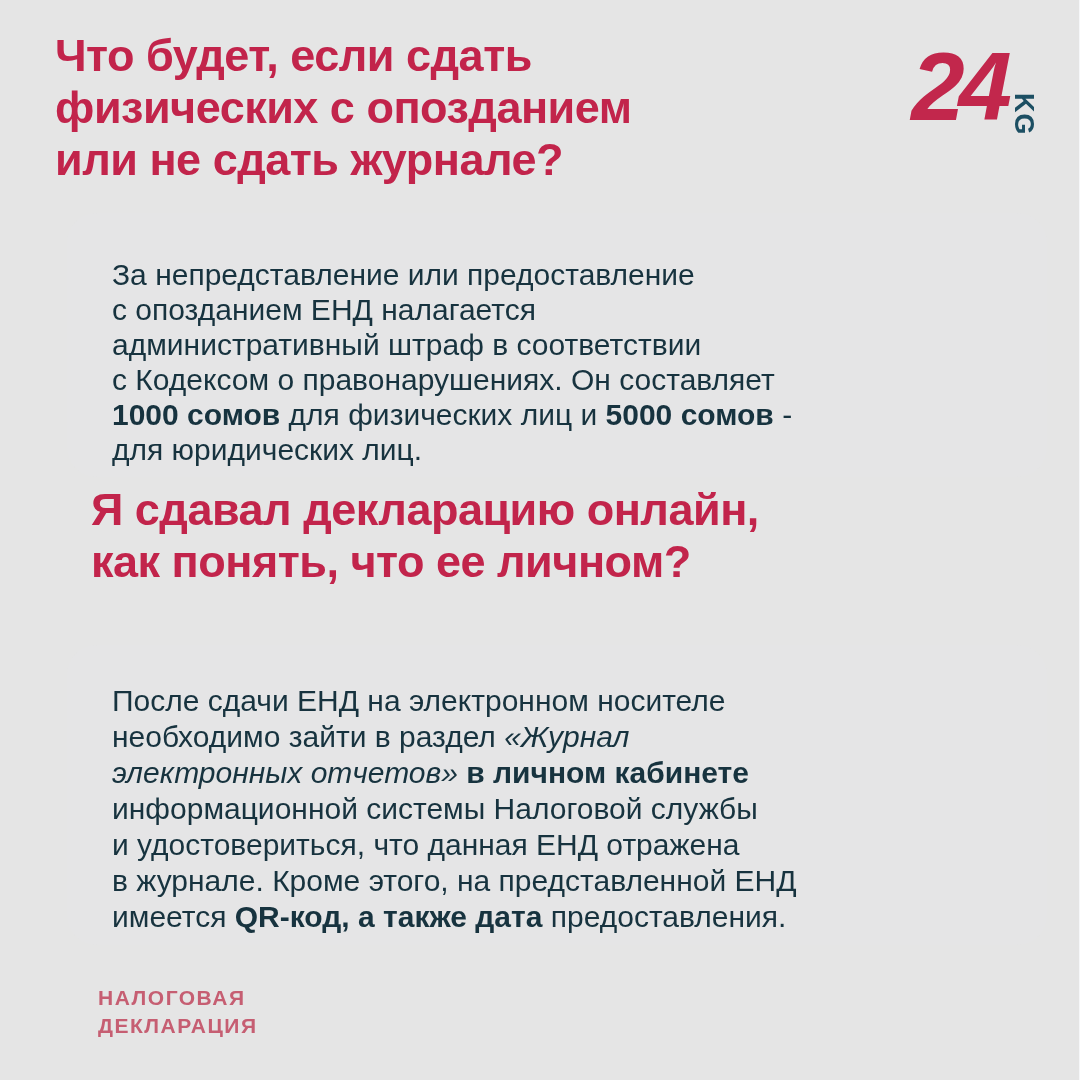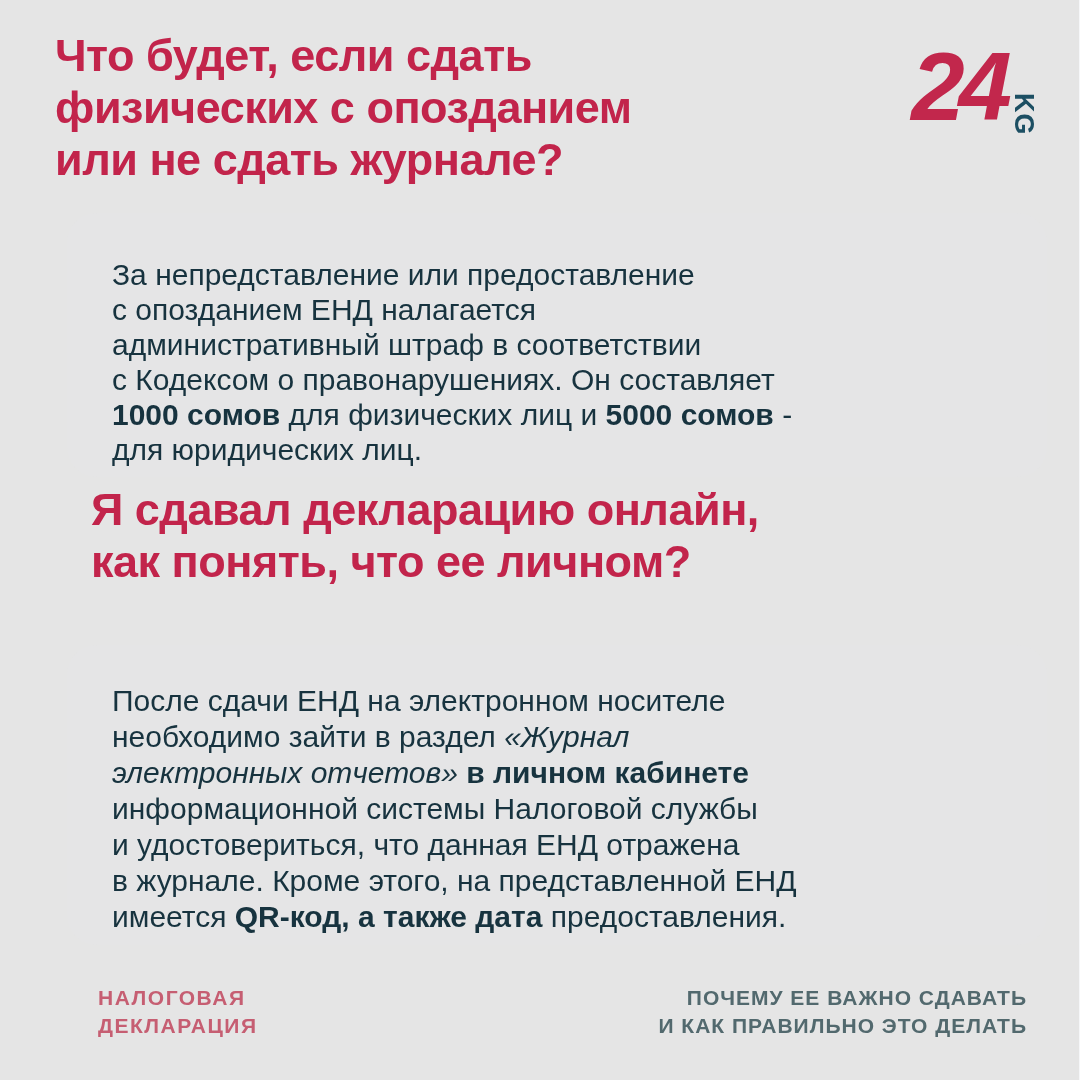--- a/index.html
+++ b/index.html
@@ -66,16 +66,15 @@
   </div>
 
   <div class="question q2"><span>Я сдавал декларацию онлайн,</span><br><span>как понять, что ее личном?</span></div>
 
   <div class="card card2">
     <div><span>После сдачи ЕНД на электронном носителе</span><br><span>необходимо зайти в раздел </span><span style="font-style: italic;">«Журнал</span><br><span style="font-style: italic;">электронных отчетов»</span><span> </span><span style="font-weight: 700;">в личном кабинете</span><br><span>информационной системы Налоговой службы</span><br><span>и удостовериться, что данная ЕНД отражена</span><br><span>в журнале. Кроме этого, на представленной ЕНД</span><br><span>имеется </span><span style="font-weight: 700;">QR-код, а также дата</span><span> предоставления.</span></div>
   </div>
 
   <div class="footer">
     <div class="footer-left"><span>НАЛОГОВАЯ</span><br><span>ДЕКЛАРАЦИЯ</span></div>
-    <div class="footer-right"><span>ПОЧЕМУ ЕЕ ВАЖНО СДАВАТЬ</span><br><span>И КАК ПРАВИЛЬНО ЭТО ДЕЛАТЬ</span></div>
   </div>
 
 </div>
 
 </body></html>

